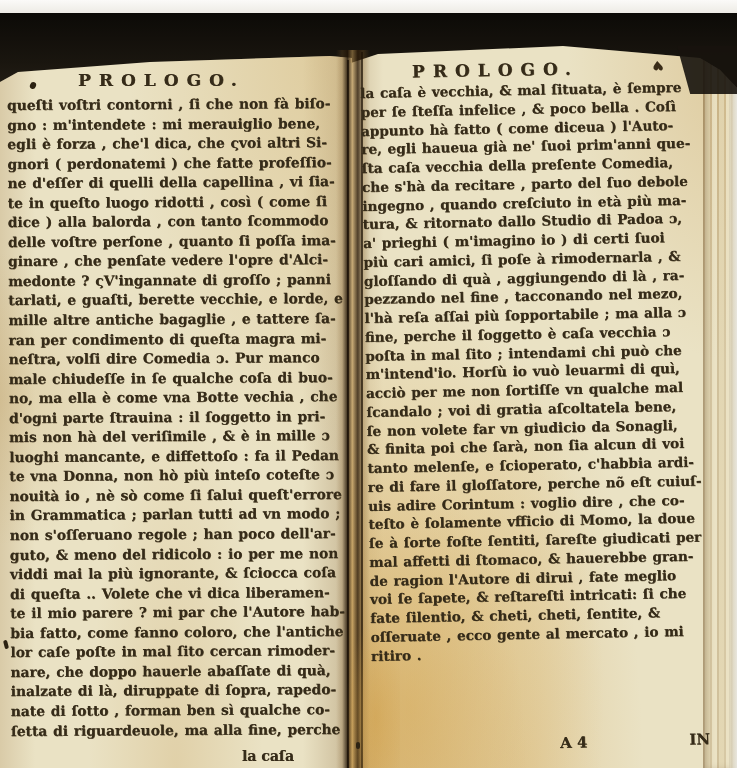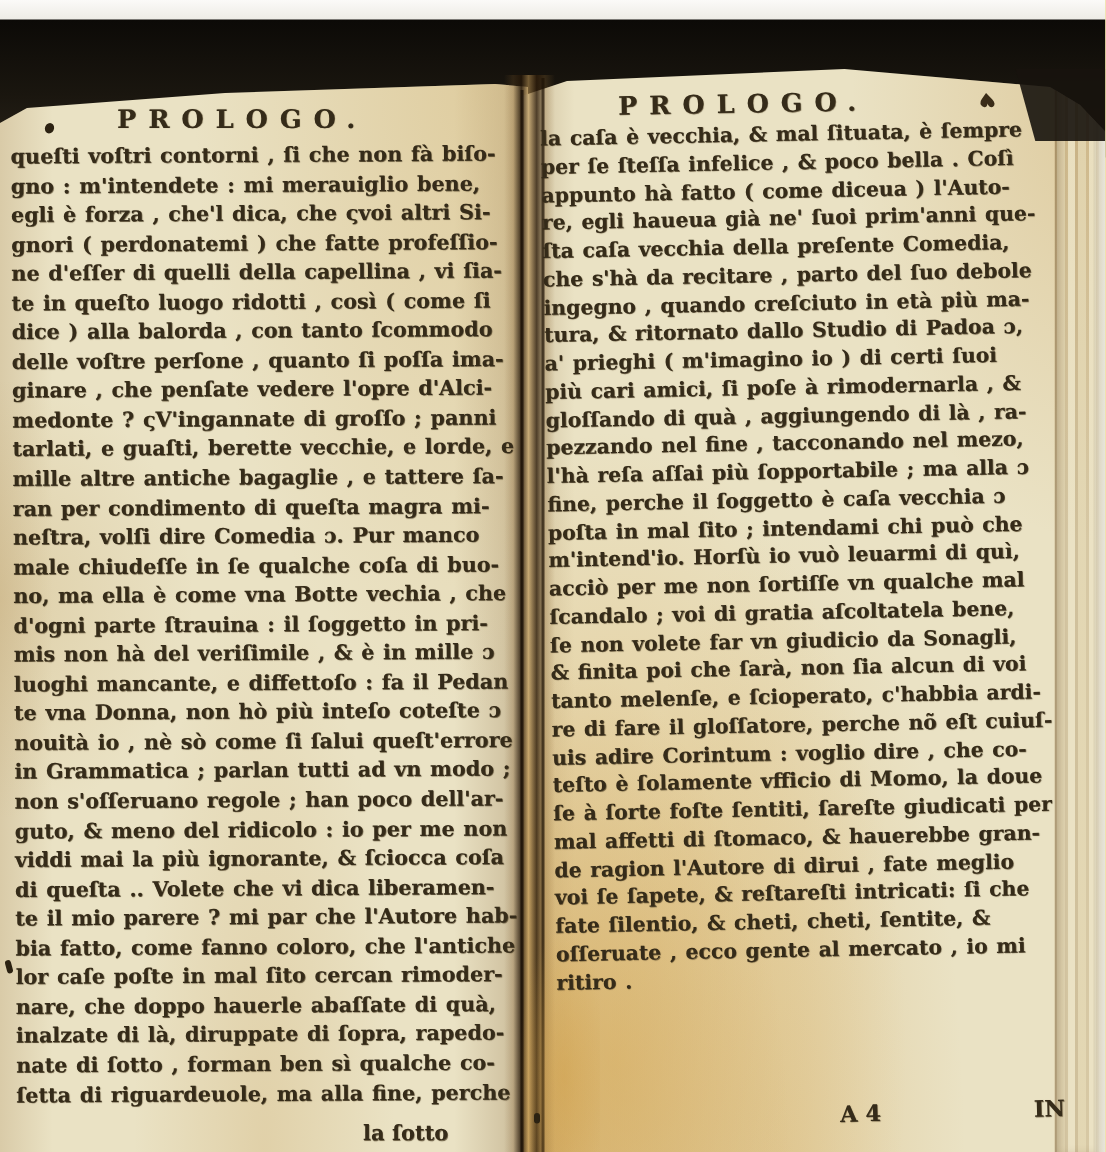--- a/index.html
+++ b/index.html
@@ -1,20 +1,20 @@
 <!DOCTYPE html>
 <html><head>
 <meta charset="utf-8">
 <style>
   html,body{margin:0;padding:0;}
   #photo{
     position:relative;
     width:737px;height:768px;
     overflow:hidden;
-    background:#eab308;
+    background:#84cc16;
     font-family:"DejaVu Serif", serif;
   }
   
   .top-strip{
     position:absolute;left:0;top:0;width:737px;height:14px;
     background:linear-gradient(180deg,#fbfaf8,#eceae4);
   }
   
   .cover-band{
     position:absolute;left:0;top:13px;width:737px;height:92px;
@@ -186,21 +186,21 @@
 viddi mai la più ignorante, &amp; ſciocca coſa
 di queſta ..  Volete che vi dica liberamen-
 te il mio parere ? mi par che l'Autore hab-
 bia fatto, come fanno coloro, che l'antiche
 lor caſe poſte in mal ſito cercan rimoder-
 nare, che doppo hauerle abaſſate di quà,
 inalzate di là, diruppate di ſopra, rapedo-
 nate di ſotto ,  forman ben sì qualche co-
 ſetta di riguardeuole, ma alla fine, perche</div>
 
-  <div class="catchword-left ink">la ſotto</div>
+  <div class="catchword-left ink">la caſa</div>
 
   <div id="right-header" class="page-header ink">PROLOGO.</div>
 
   <div class="ornament">♥</div>
 
   <div id="right-text" class="page-text ink">la caſa è vecchia, &amp; mal ſituata, è ſempre
 per ſe ſteſſa infelice , &amp; poco bella .  Coſì
 appunto hà fatto ( come diceua ) l'Auto-
 re, egli haueua già ne' ſuoi prim'anni que-
 ſta caſa vecchia della preſente Comedia,

